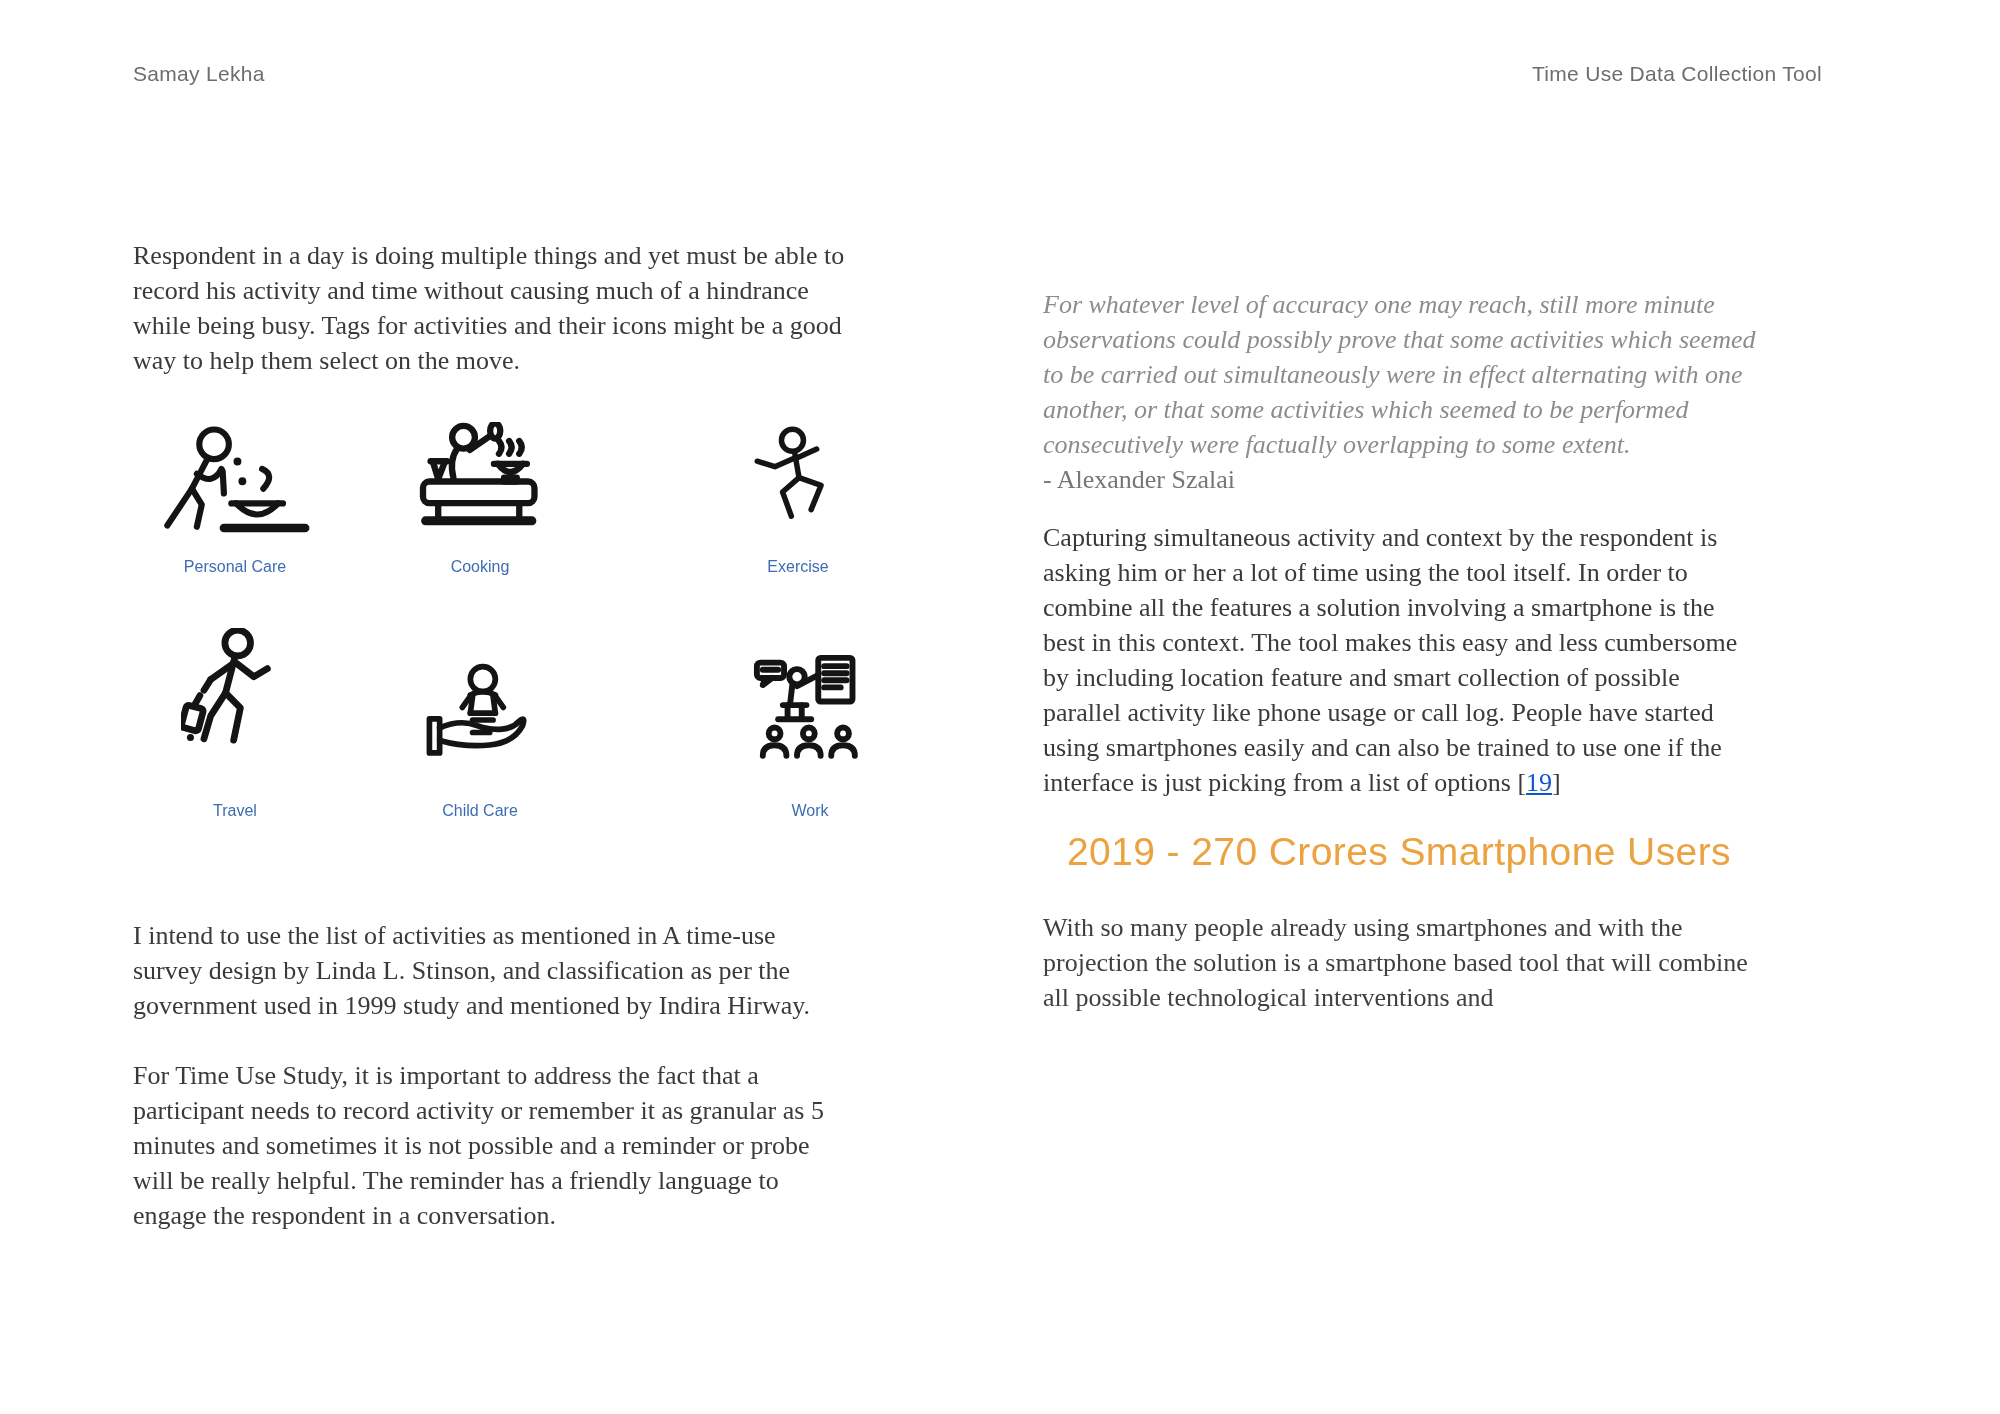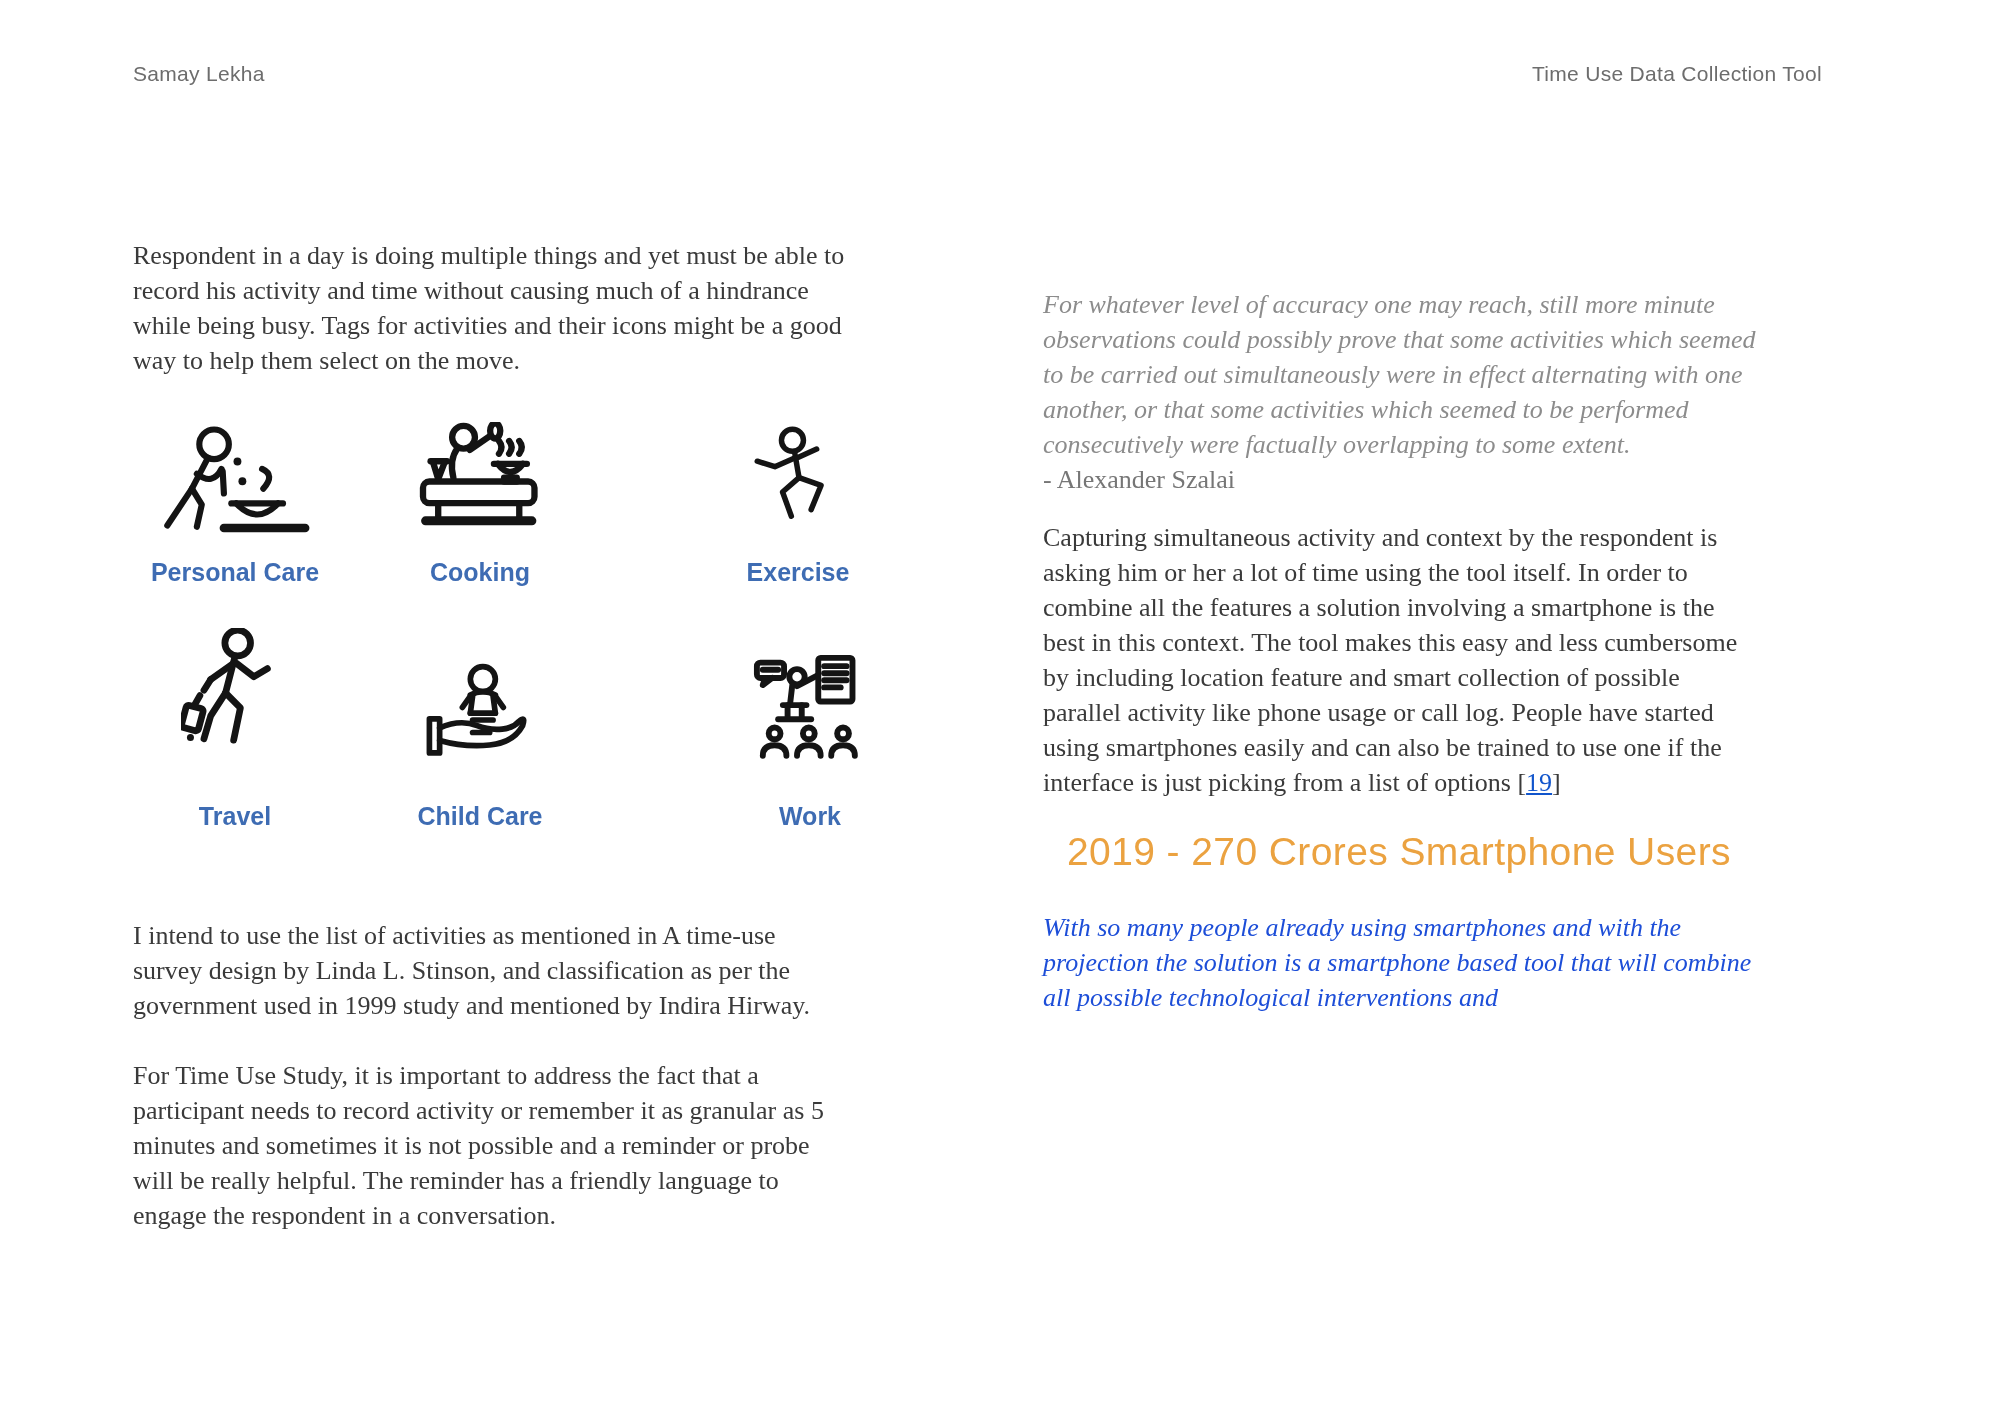--- a/index.html
+++ b/index.html
@@ -26,30 +26,30 @@
   .rc-quote{position:absolute;left:1043px;top:252px;width:900px;}
   .rc-quote .quote-text{color:var(--quote_gray,#8c8c8c);font-style:italic;}
   .rc-attrib{display:block;color:#767676;font-style:normal;}
   .rc-para1{position:absolute;left:1043px;top:494px;width:910px;}
   .rc-heading{
     position:absolute;left:1067px;top:830px;
     font-family:"Liberation Sans", sans-serif;
     font-size:39px;font-weight:400;letter-spacing:.4px;
     color:var(--heading_orange,#eba240);
   }
-  .rc-para2{position:absolute;left:1043px;top:884px;width:920px;color:#1d4ed8;font-style:italic;}
+  .rc-para2{position:absolute;left:1043px;top:884px;width:920px;color:#404040;}
   .page-num{position:absolute;left:0;right:0;top:1296px;text-align:center;font-size:26px;color:#333333;}
   .cite{color:var(--link_blue,#1155cc);text-decoration:underline;}
   .act-cell{position:absolute;width:240px;display:flex;flex-direction:column;align-items:center;}
   .icon-box{display:flex;align-items:flex-end;justify-content:center;height:118px;}
   .icon-box.tall{height:150px;}
   .act-label{
     font-family:"Liberation Sans", sans-serif;
-    font-size:25px;color:var(--label_blue,#3e6cb3);
-    margin-top:22px;white-space:nowrap;font-weight:bold;
+    font-size:16px;color:var(--label_blue,#3e6cb3);
+    margin-top:22px;white-space:nowrap;
   }
   .act-label.r2{margin-top:32px;}
   svg.icon{stroke:var(--icon_black,#141414);fill:none;stroke-width:5;stroke-linecap:round;stroke-linejoin:round;}
   svg.icon .fill{fill:var(--icon_black,#141414);stroke:none;}
   svg.icon .thick{stroke-width:7;}
 </style>
 </head>
 <body>
 
 <div class="page">

